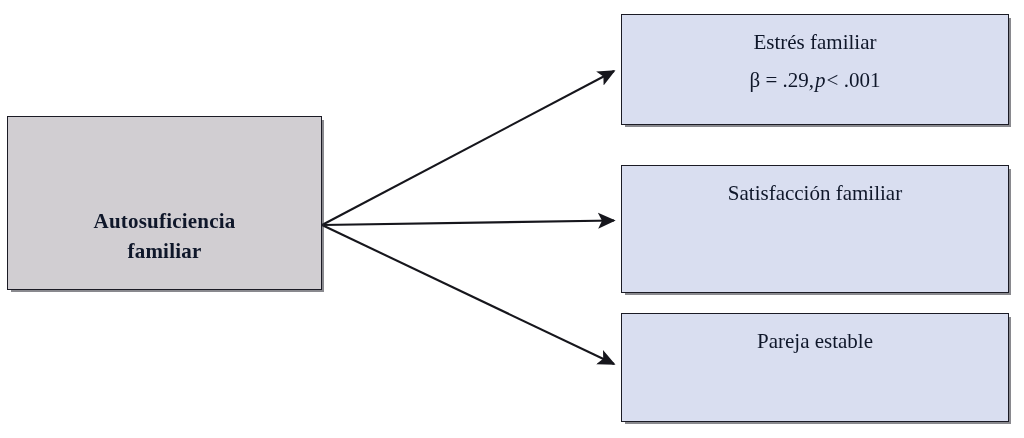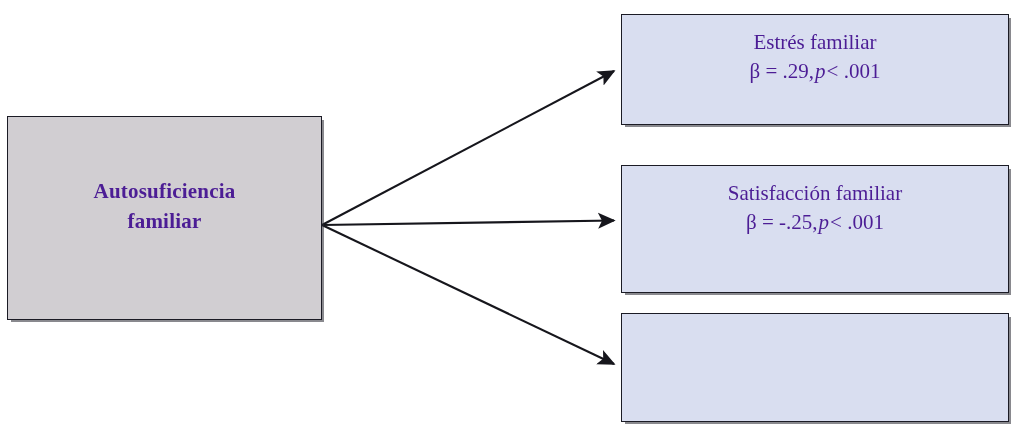--- a/index.html
+++ b/index.html
@@ -17,30 +17,30 @@
   }
   .node {
     position: absolute;
     box-sizing: border-box;
     border: 1.5px solid #1b1b25;
     box-shadow: 3px 3px 0 -1px rgba(40,40,50,0.55);
     display: flex;
     flex-direction: column;
     align-items: center;
     text-align: center;
-    color: #4c1d95;
+    color: #0f172a;
   }
   
   #node-source {
     left: 7px;
     top: 116px;
     width: 315px;
-    height: 204px;
+    height: 174px;
     background: #d1ced2;
-    justify-content: center;
+    justify-content: flex-end;
     padding-bottom: 22px;
   }
   #node-source .line {
     font-weight: bold;
     font-size: 21px;
     line-height: 1.42;
     letter-spacing: 0.2px;
   }
   
   .node-outcome {
@@ -56,21 +56,21 @@
 
   .node-outcome .title {
     font-size: 21px;
     line-height: 1.32;
     white-space: nowrap;
   }
   .node-outcome .stat {
     font-size: 21px;
     line-height: 1.32;
     white-space: nowrap;
-    margin-top: 1px;
+    margin-top: 10px;
   }
   .node-outcome .stat .ital {
     font-style: italic;
     padding: 0 1px;
   }
   #arrow-layer {
     position: absolute;
     left: 0;
     top: 0;
     width: 1024px;
@@ -101,21 +101,19 @@
 
   <div id="node-outcome-0" class="node node-outcome">
     <div class="title">Estrés familiar</div>
     <div class="stat">
       <span>β = .29,</span><span class="ital">p</span><span>&lt; .001</span>
     </div>
   </div>
 
   <div id="node-outcome-1" class="node node-outcome">
     <div class="title">Satisfacción familiar</div>
-    <div class="stat">
-      <span>β = -.25,</span><span class="ital">p</span><span>&lt; .001</span>
-    </div>
   </div>
 
   <div id="node-outcome-2" class="node node-outcome">
+    <div class="title">Pareja estable</div>
   </div>
 
 </div>
 
 </body></html>

